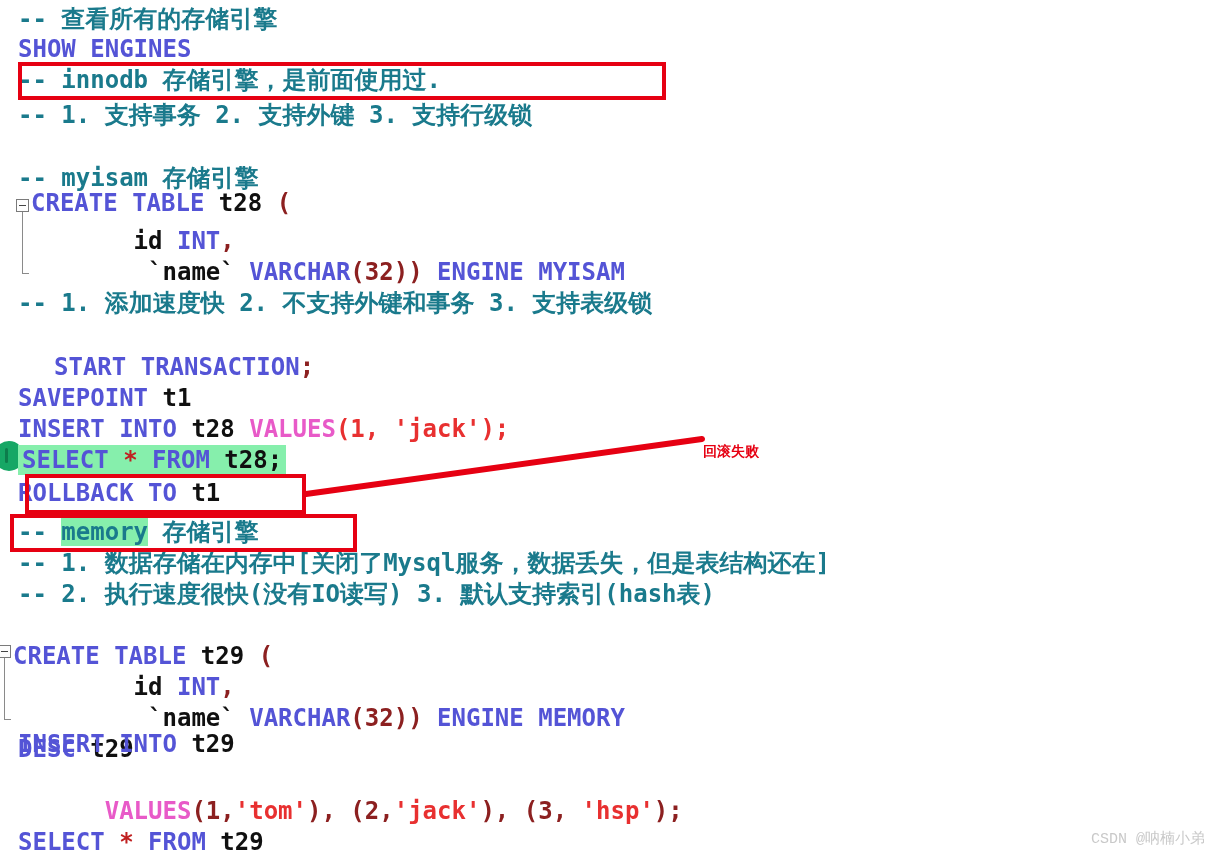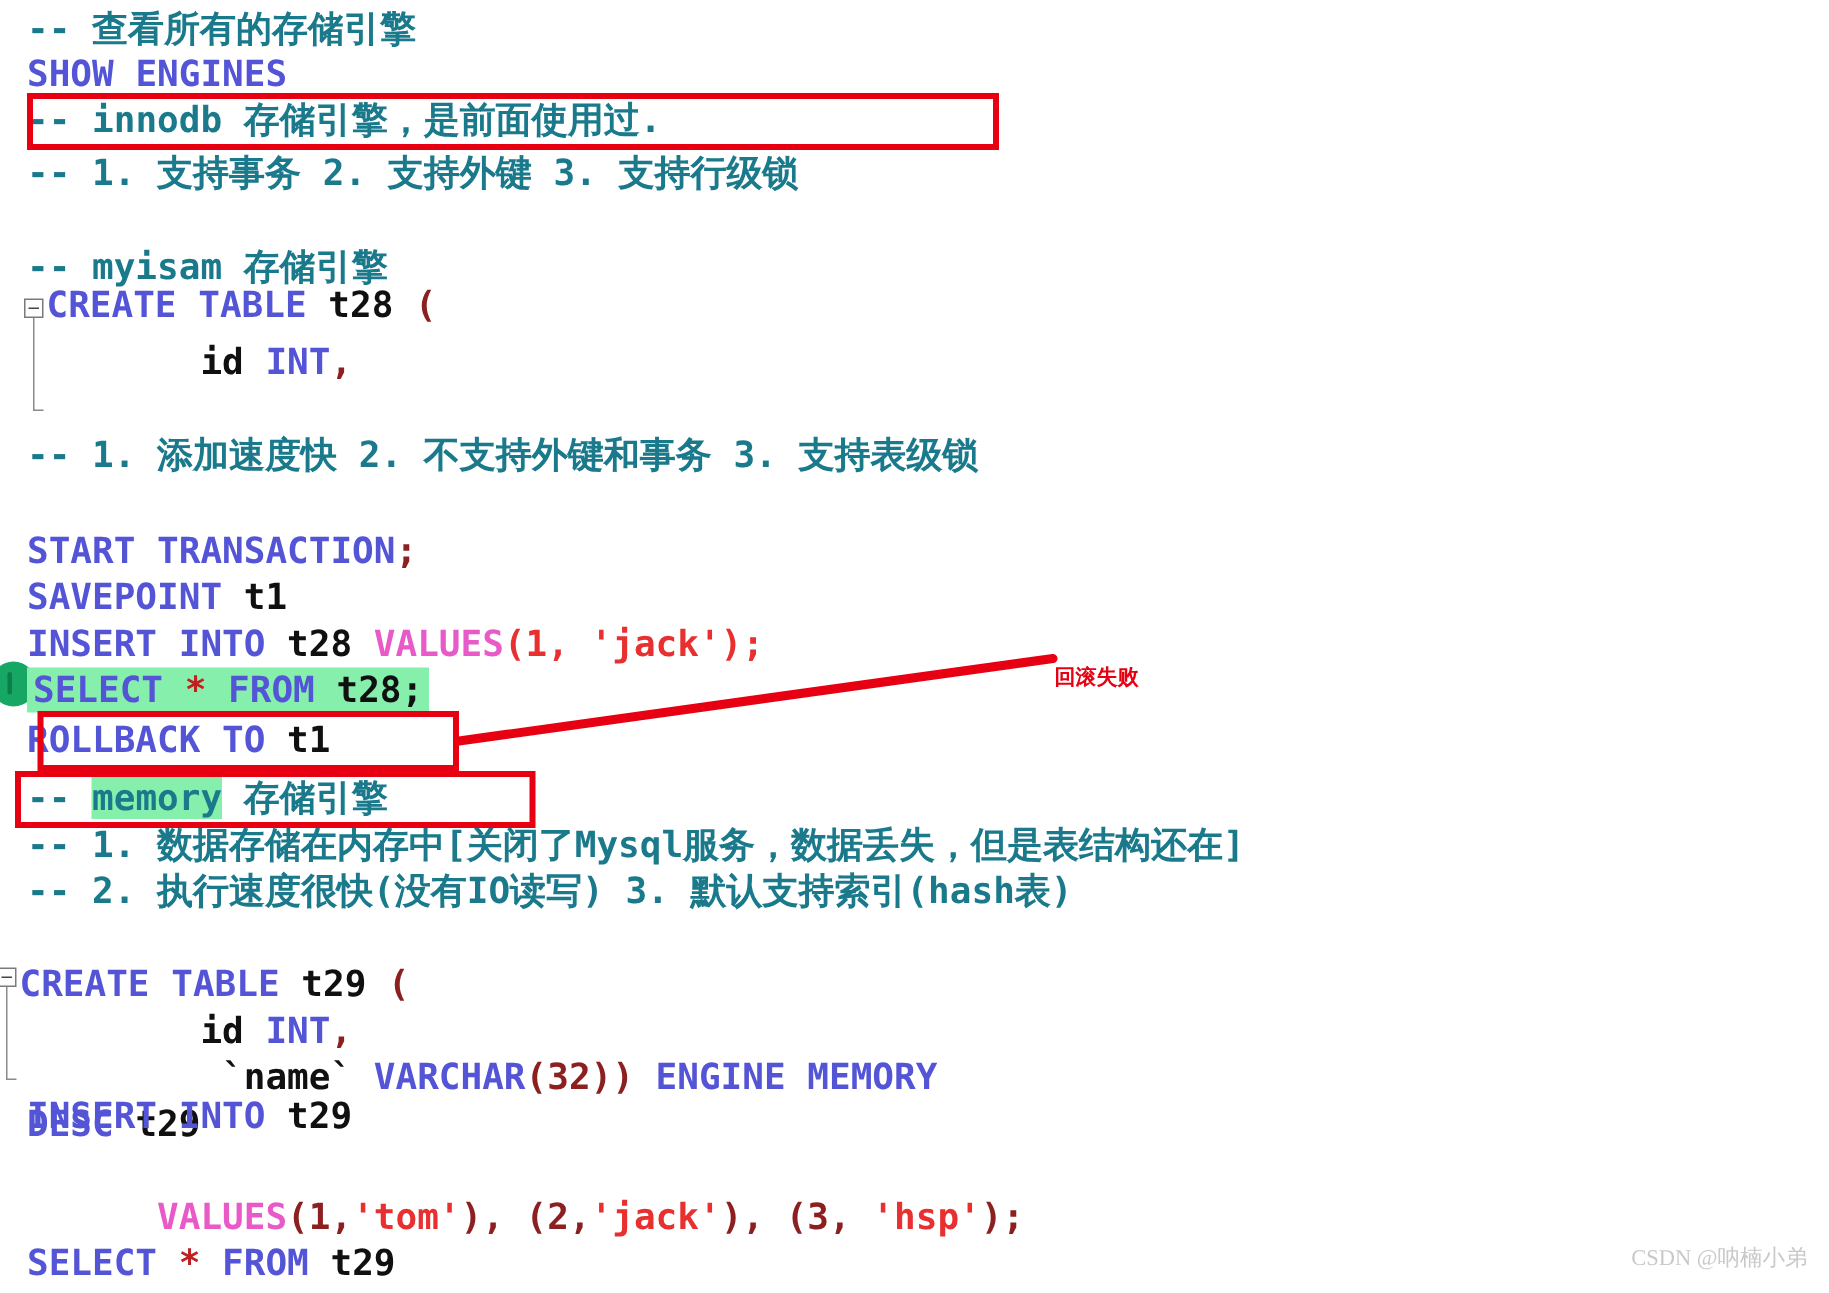--- a/index.html
+++ b/index.html
@@ -124,21 +124,21 @@
     width: 1219px;
     height: 862px;
     pointer-events: none;
   }
 
   .watermark {
     position: absolute;
     right: 14px;
     bottom: 14px;
     color: #c9c9c9;
-    font-family: Liberation Serif, serif;
+    font-family: Liberation Mono, monospace;
     font-size: 15px;
     white-space: nowrap;
   }
 </style>
 </head>
 <body>
 
 <div id="editor">
 
   <div class="gutter"></div>
@@ -154,24 +154,25 @@
   <div class="code-line" style="top:163px;"><span class="cmt">-- myisam 存储引擎</span></div>
 
   <div class="fold-box" style="left:16px; top:199px;"></div>
   <div class="fold-line" style="left:22px; top:212px; height:62px;"></div>
   <div class="fold-foot" style="left:22px; top:273px;"></div>
 
   <div class="code-line" style="left:31px; top:188px;"><span class="kw">CREATE</span> <span class="kw">TABLE</span> <span class="ident">t28</span> <span class="punc">(</span></div>
 
   <div class="code-line" style="top:226px;"><span class="ident">        </span><span class="ident">id</span> <span class="kw">INT</span><span class="punc">,</span></div>
 
+  <div class="code-line" style="top:257px;"><span>         </span><span class="ident">`name`</span> <span class="kw">VARCHAR</span><span class="punc">(32))</span> <span class="kw">ENGINE</span> <span class="kw">MYISAM</span></div>
 
   <div class="code-line" style="top:288px;"><span class="cmt">-- 1. 添加速度快 2. 不支持外键和事务 3. 支持表级锁</span></div>
 
-  <div class="code-line" style="top:352px;"><span class="kw">START</span> <span class="kw">TRANSACTION</span><span class="punc">;</span></div>
+  <div class="code-line" style="top:352px;margin-left:36px;"><span class="kw">START</span> <span class="kw">TRANSACTION</span><span class="punc">;</span></div>
 
   <div class="code-line" style="top:383px;"><span class="kw">SAVEPOINT</span> <span class="ident">t1</span></div>
 
   <div class="code-line" style="top:414px;"><span class="kw">INSERT</span> <span class="kw">INTO</span> <span class="ident">t28</span> <span class="func">VALUES</span><span class="str">(1, 'jack');</span></div>
 
   <div class="run-dot" style="left:-6px; top:441px;"></div>
 
   <div class="code-line sel" style="top:445px; padding:0 4px;"><span class="kw">SELECT</span> <span class="star">*</span> <span class="kw">FROM</span> <span class="ident">t28;</span></div>
 
   <div class="code-line" style="top:478px;"><span class="kw">ROLLBACK</span> <span class="kw">TO</span> <span class="ident">t1</span></div>

